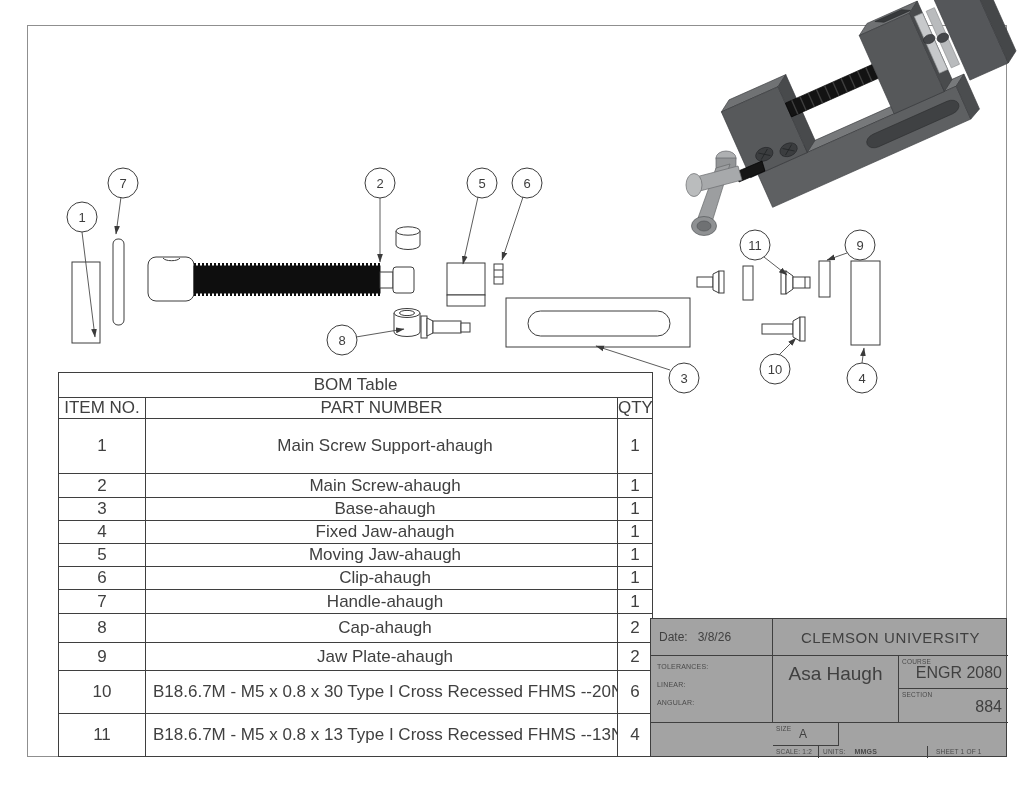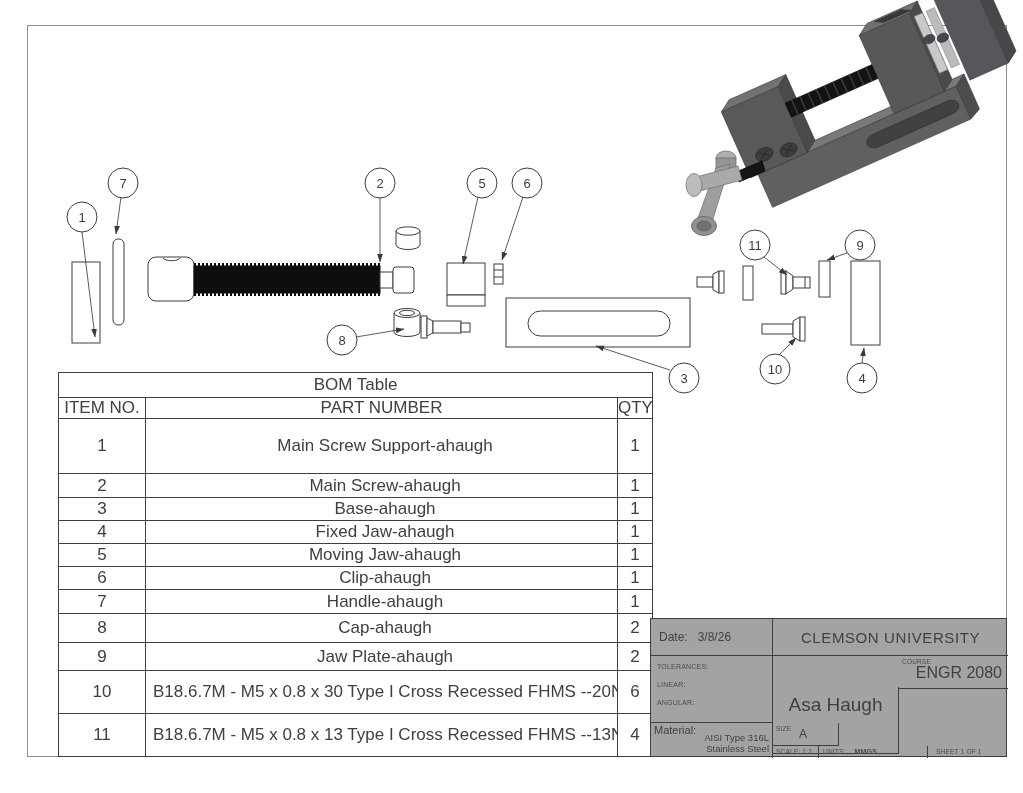--- a/index.html
+++ b/index.html
@@ -26,21 +26,21 @@
   .tiny { font-size:6.5px; color:#4a4a4a; letter-spacing:.2px; }
   #c-date { left:0; top:0; width:122px; height:37px; font-size:12px; padding:11px 0 0 8px; }
   #c-date .val { margin-left:10px; }
   #c-tol  { left:0; top:37px; width:122px; height:67px; padding:7px 0 0 6px; }
   #c-tol div { font-size:7px; color:#4a4a4a; margin-bottom:11px; letter-spacing:.2px; }
   #c-mat  { left:0; top:104px; width:122px; height:35px; position:absolute; }
   #c-mat .lab { position:absolute; left:3px; top:1px; font-size:11px; }
   #c-mat .m1 { position:absolute; right:3px; top:9px; font-size:9.5px; }
   #c-mat .m2 { position:absolute; right:3px; top:20px; font-size:9.5px; }
   #c-univ { left:122px; top:0; width:235px; height:37px; display:flex; align-items:center; justify-content:center; font-size:15px; letter-spacing:.6px;text-align:right; }
-  #c-author { left:122px; top:37px; width:126px; height:67px; text-align:center; font-size:19px; padding-top:7px;margin-top:31px; }
+  #c-author { left:122px; top:37px; width:126px; height:67px; text-align:center; font-size:19px; padding-top:7px; }
   #c-course { left:248px; top:37px; width:109px; height:33px; }
   #c-section{ left:248px; top:70px; width:109px; height:34px; }
   .lblcell .lab { position:absolute; left:3px; top:2px; }
   .lblcell .val { position:absolute; right:6px; bottom:6px; font-size:16px; }
   #c-size { left:122px; top:104px; width:66px; height:23px; }
   #c-size .val { position:absolute; left:26px; top:4px; font-size:12px; }
   #c-assign { left:188px; top:104px; width:169px; height:23px; }
   #c-assign .lab { position:absolute; left:5px; top:4px; }
   #c-assign .val { position:absolute; left:82px; top:3px; font-size:12px; }
   #c-scale { left:122px; top:127px; width:46px; height:12px; padding:2px 0 0 3px; }
@@ -332,35 +332,34 @@
 
   <div id="tb">
     <div id="c-date" class="cell br bb">
       <span>Date:</span><span class="val">3/8/26</span>
     </div>
     <div id="c-tol" class="cell br bb">
       <div>TOLERANCES:</div>
       <div>LINEAR:</div>
       <div>ANGULAR:</div>
     </div>
-    <div id="c-mat" class="cell br">
-      <span class="lab">Material:</span>
-      <span class="m1">AISI Type 316L</span>
-      <span class="m2">Stainless Steel</span>
-    </div>
     <div id="c-univ" class="cell bb">
       <span>CLEMSON UNIVERSITY</span>
     </div>
     <div id="c-author" class="cell br bb">
       <span>Asa Haugh</span>
     </div>
     <div id="c-course" class="cell bb lblcell">
       <span class="lab tiny">COURSE</span>
       <span class="val">ENGR 2080</span>
     </div>
+    <div id="c-section" class="cell bb lblcell">
+      <span class="lab tiny">SECTION</span>
+      <span class="val">884</span>
+    </div>
     <div id="c-size" class="cell br bb">
       <span class="lab tiny" style="position:absolute;left:3px;top:2px;">SIZE</span>
       <span class="val">A</span>
     </div>
     <div id="c-scale" class="cell br tiny">
       <span>SCALE: 1:2</span>
     </div>
     <div id="c-units" class="cell br tiny">
       <span>UNITS:</span><span class="val">MMGS</span>
     </div>

